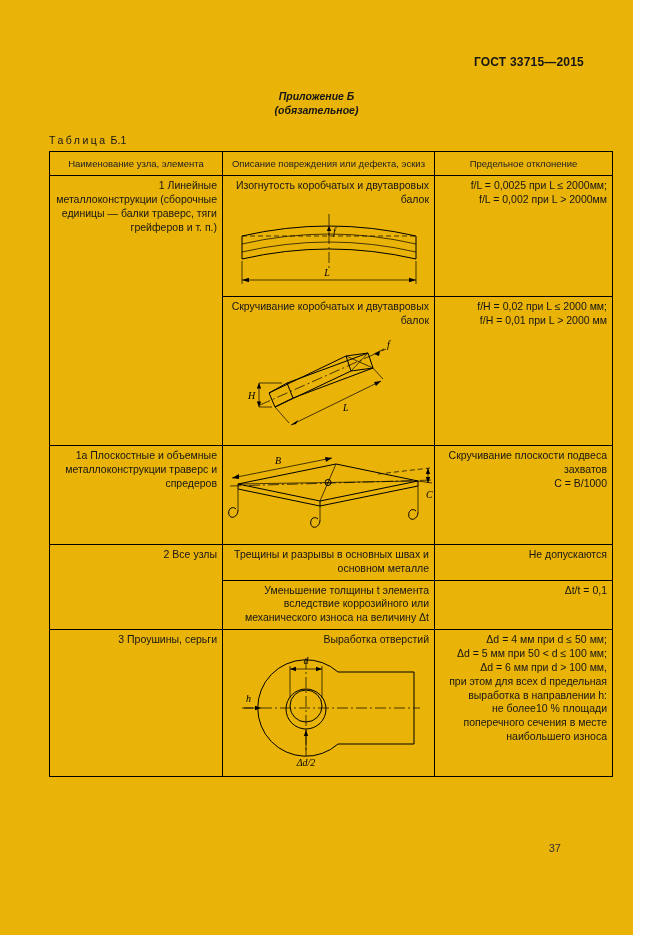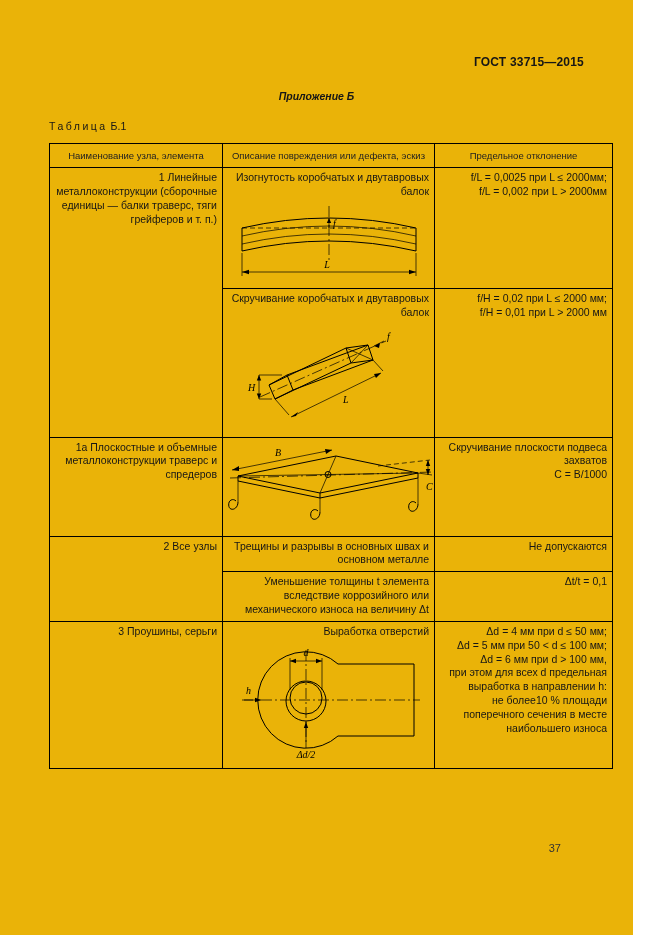--- a/index.html
+++ b/index.html
@@ -5,21 +5,21 @@
   * { box-sizing: border-box; margin: 0; padding: 0; }
   html,body { background:#ffffff; }
   body { font-family: "Liberation Sans", sans-serif; color:#161616; }
   .page { width:633px; height:935px; position:relative; background:#eab308; overflow:hidden; }
   .content { padding:55px 49px 0 49px; }
   .doc-number { text-align:right; font-weight:bold; font-size:12px; letter-spacing:0.2px; }
   .appendix { text-align:center; font-weight:bold; font-size:10.5px; margin-top:20px; line-height:1.35;font-style:italic; }
   .main-title { text-align:center; font-weight:bold; font-size:11.5px; margin-top:30px; line-height:1.4; padding:0 6px; }
   .table-label { margin-top:17px; font-size:10.5px; }
   .table-label .sp { letter-spacing:2.5px; }
-  table.gost { border-collapse:collapse; width:563px; margin-top:11px; table-layout:fixed;border-radius:11px; }
+  table.gost { border-collapse:collapse; width:563px; margin-top:5px; table-layout:fixed;border-radius:11px; }
   .gost th { border:1px solid #000; font-weight:normal; font-size:9.5px; text-align:center; vertical-align:middle; padding:6px 3px; color:#222; }
   .gost td { border:1px solid #000; font-size:10.5px; vertical-align:top; text-align:right; padding:3px 5px 4px 5px; line-height:1.32; }
   .sketch { display:block; margin:5px auto 2px auto; }
   .svg-line { stroke:#000; stroke-width:1; fill:none; }
   .svg-thin { stroke:#000; stroke-width:0.7; fill:none; }
   .svg-dash { stroke:#000; stroke-width:0.7; fill:none; stroke-dasharray:5,3; }
   .svg-cl { stroke:#000; stroke-width:0.7; fill:none; stroke-dasharray:11,3,2,3; }
   .svg-arr { fill:#000; stroke:none; }
   .svg-label { font-family:"Liberation Serif", serif; font-style:italic; font-size:10px; fill:#000; stroke:none; }
   .dev-line { display:block; }
@@ -29,20 +29,21 @@
 </head>
 <body>
 
 <div class="page">
   <div class="content">
 
     <div class="doc-number">ГОСТ 33715—2015</div>
 
     <div class="appendix">
       <span class="desc-text">Приложение Б</span>
+      <span class="desc-text">(обязательное)</span>
     </div>
 
 
     <div class="table-label">
       <span class="sp">Таблица</span>
       <span>Б.1</span>
     </div>
 
     <table class="gost">
       <colgroup>

